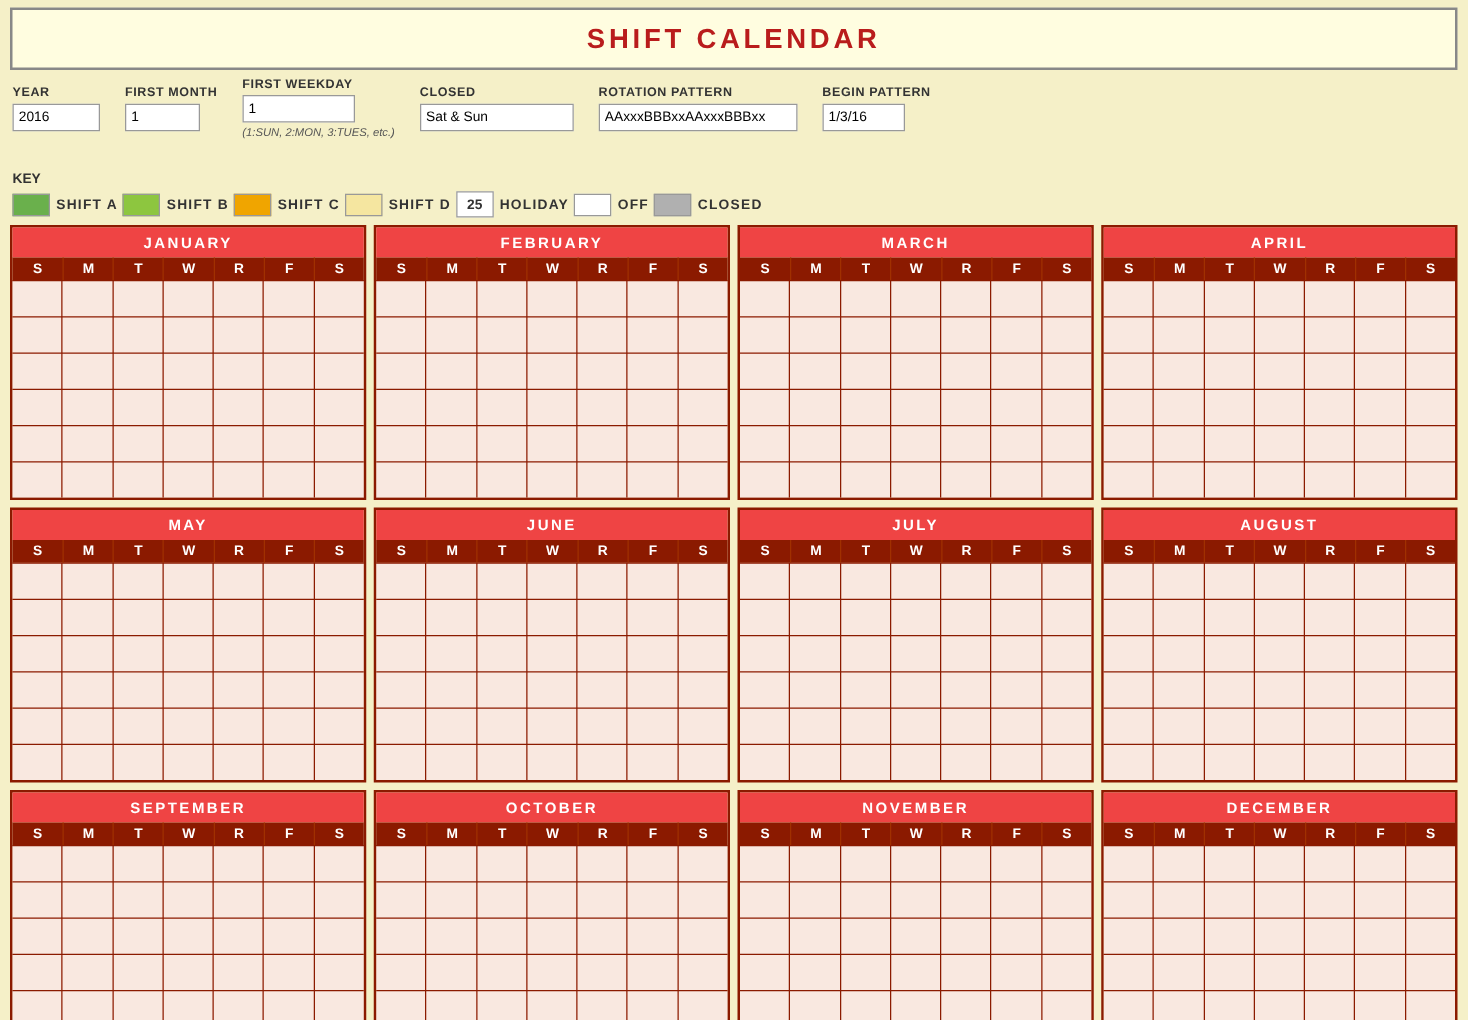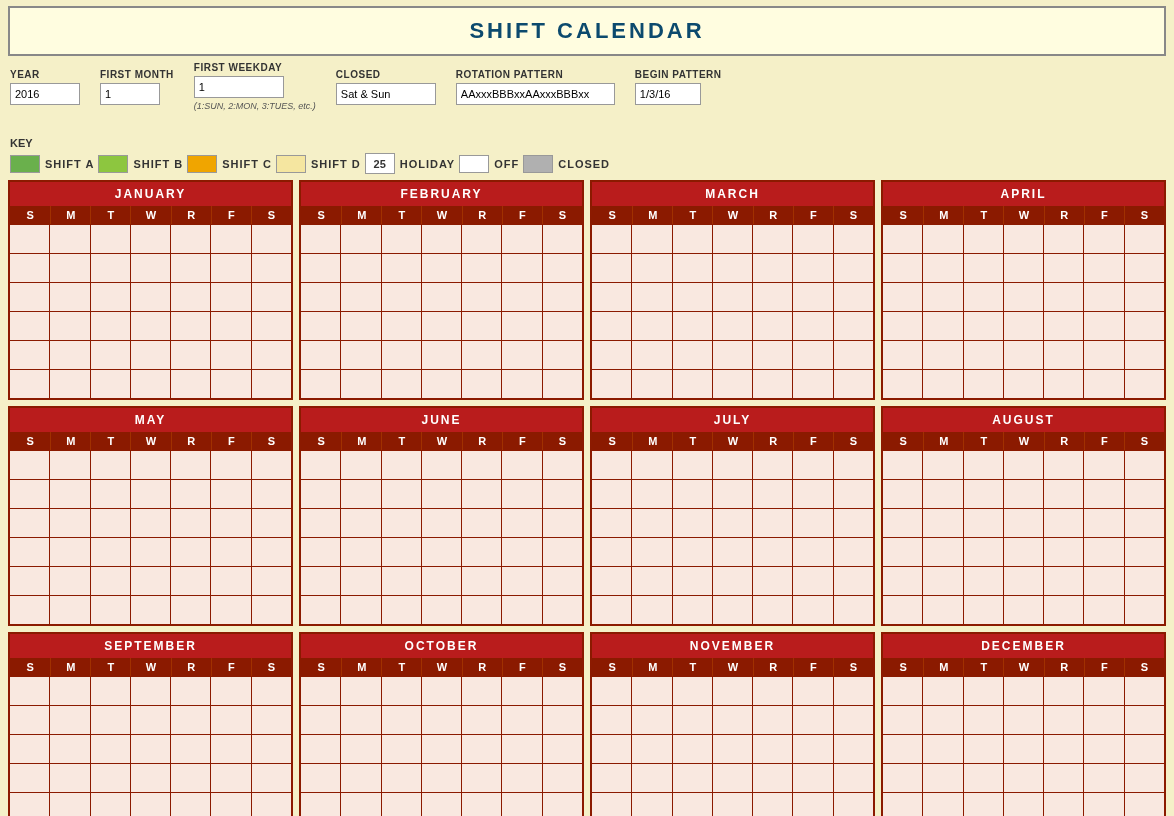--- a/index.html
+++ b/index.html
@@ -14,21 +14,21 @@
 
     
     .title-bar {
       background: #fffde0;
       border: 2px solid #888;
       text-align: center;
       padding: 10px 0;
       margin: 6px 8px 0 8px;
     }
     .title-bar h1 {
-      color: #0c4a6e;
+      color: #b91c1c;
       font-size: 22px;
       font-weight: bold;
       letter-spacing: 3px;
     }
 
     
     .controls {
       display: flex;
       align-items: center;
       padding: 6px 10px 2px 10px;
@@ -53,21 +53,21 @@
       height: 22px;
     }
     .control-group .hint {
       font-size: 9px;
       color: #555;
       font-style: italic;
     }
     .control-year input { width: 70px; }
     .control-firstmonth input { width: 60px; }
     .control-firstweekday input { width: 90px; }
-    .control-closed input { width: 100px; }
+    .control-closed input { width: 123px; }
     .control-rotation input { width: 159px; }
     .control-begin input { width: 66px; }
 
     
     .key-section {
       padding: 4px 10px 6px 10px;
       margin-top: 20px;
     }
     .key-label {
       font-weight: bold;
@@ -124,21 +124,21 @@
     }
     .calendar-row {
       display: flex;
       gap: 6px;
     }
     .month-block {
       flex: 1;
       border: 2px solid #8B1A00;
     }
     .month-header {
-      background: #b91c1c;
+      background: #ef4444;
       color: white;
       text-align: center;
       font-weight: bold;
       font-size: 12px;
       letter-spacing: 2px;
       padding: 5px 0;
     }
     .day-headers {
       display: grid;
       grid-template-columns: repeat(7, 1fr);

